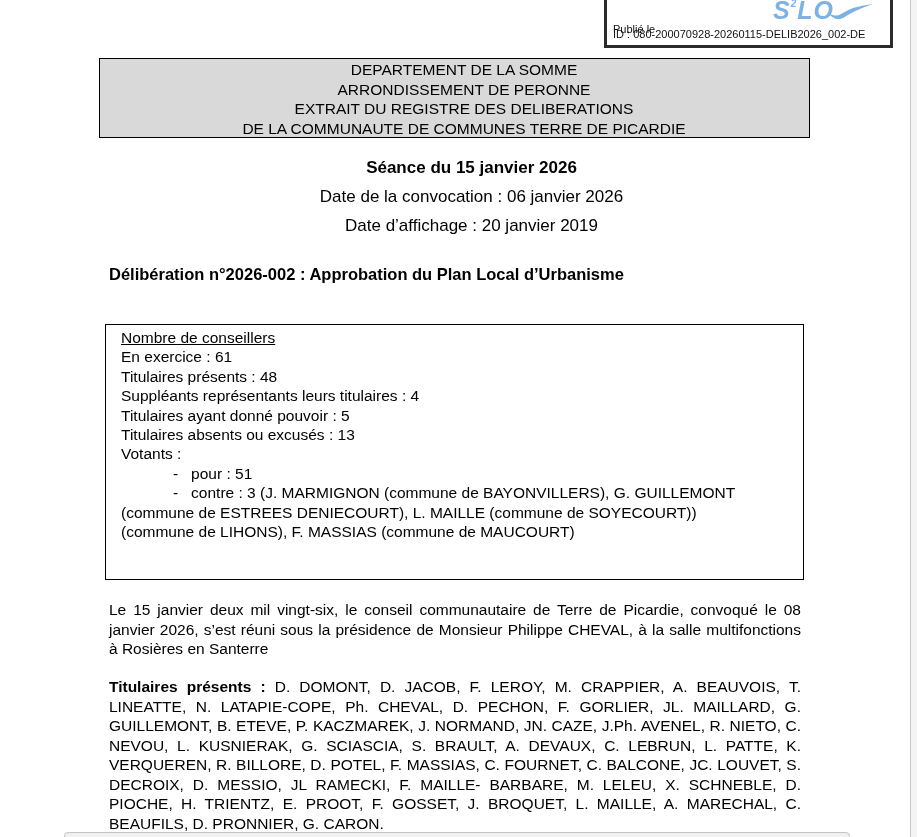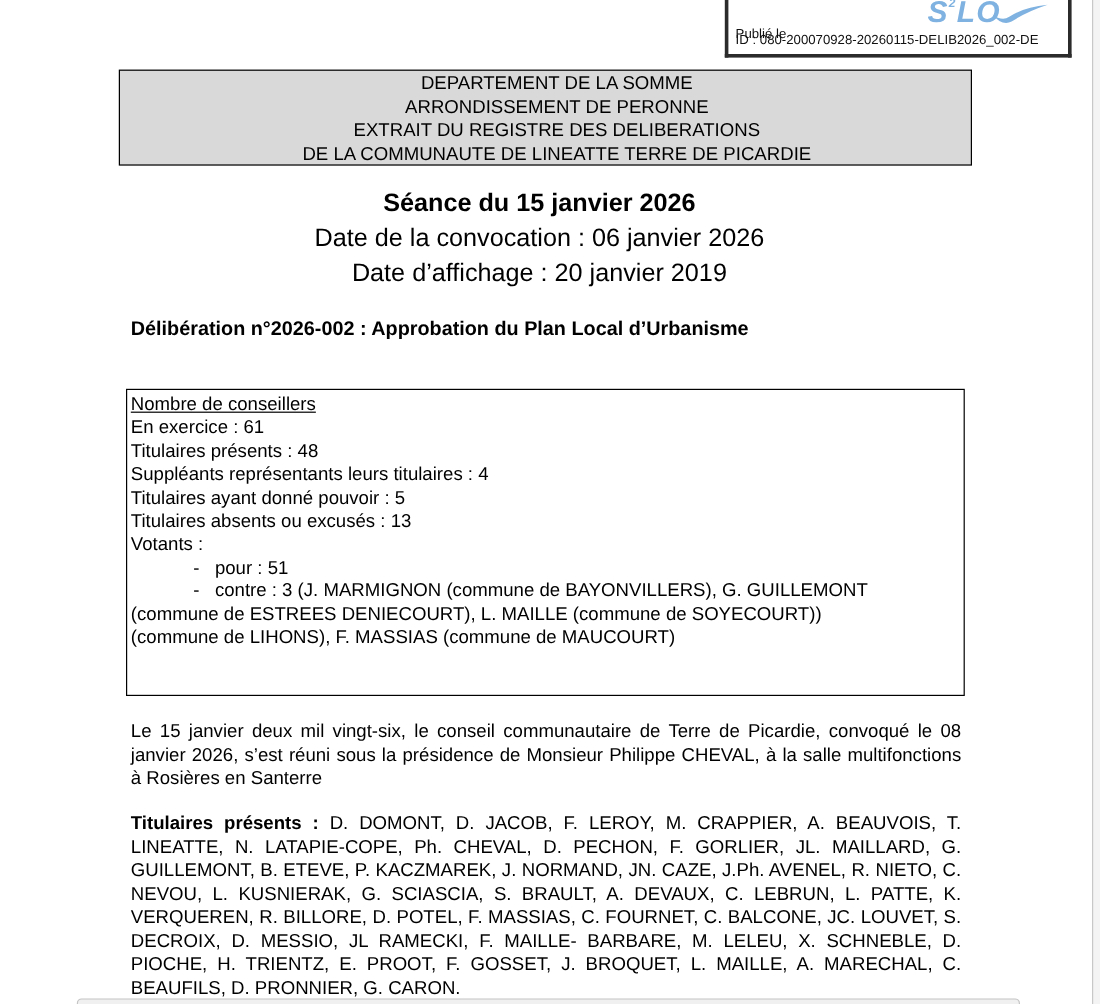--- a/index.html
+++ b/index.html
@@ -24,33 +24,33 @@
     .stamp .logo sup { font-size: 10px; vertical-align: 12px; }
     .stamp .swoosh { position: absolute; left: 218px; top: 14px; }
 
     
     .header-box {
       position: absolute; left: 99px; top: 58px; width: 711px; height: 80px;
       background: #d9d9d9; border: 1px solid #000;
       text-align: center; font-size: 15.5px; line-height: 19.5px; padding-top: 1px; padding-left: 19px;
     }
 
-    .center-line { position: absolute; left: 94px; width: 711px; text-align: center; font-size: 21px; }
+    .center-line { position: absolute; left: 116px; width: 711px; text-align: center; font-size: 17px; }
     .seance { top: 158px; font-weight: bold; }
     .convoc { top: 187px; }
     .affich { top: 216px; }
 
     .delib-title {
       position: absolute; left: 109px; top: 264px; width: 690px;
       font-weight: bold; font-size: 16.5px; line-height: 21px;
     }
 
     .council-box {
       position: absolute; left: 105px; top: 324px; width: 699px; height: 256px;
-      border: 1px solid #000; padding: 3px 0 0 3px; font-size: 15.5px; line-height: 19.4px;
+      border: 1px solid #000; padding: 3px 0 0 15px; font-size: 15.5px; line-height: 19.4px;
     }
     .council-box .u { text-decoration: underline; }
     .council-box .ind { padding-left: 52px; }
 
     .para {
       position: absolute; left: 109px; width: 692px; font-size: 15.5px; line-height: 19.5px;
       text-align: justify;
     }
     .intro { top: 600px; }
     .presents { top: 677px; }
@@ -77,21 +77,21 @@
     <div class="logo"><span>S</span><sup>2</sup><span>LO</span></div>
     <svg class="swoosh" width="50" height="20" viewBox="0 0 50 20">
       <path d="M2 10 Q10 16 16 12 Q28 4 48 2 Q30 8 18 16 Q10 20 2 10 Z" fill="#7fb2e0"></path>
     </svg>
   </div>
 
   <div class="header-box">
     <div>DEPARTEMENT DE LA SOMME</div>
     <div>ARRONDISSEMENT DE PERONNE</div>
     <div>EXTRAIT DU REGISTRE DES DELIBERATIONS</div>
-    <div>DE LA COMMUNAUTE DE LINEATTE TERRE DE PICARDIE</div>
+    <div>DE LA COMMUNAUTE DE COMMUNES TERRE DE PICARDIE</div>
   </div>
 
   <div class="center-line seance">Séance du 15 janvier 2026</div>
   <div class="center-line convoc">Date de la convocation : 06 janvier 2026</div>
   <div class="center-line affich">Date d’affichage : 20 janvier 2019</div>
 
   <div class="delib-title">
     <div>Délibération n°2026-002 : Approbation du Plan Local d’Urbanisme</div>
   </div>
 

